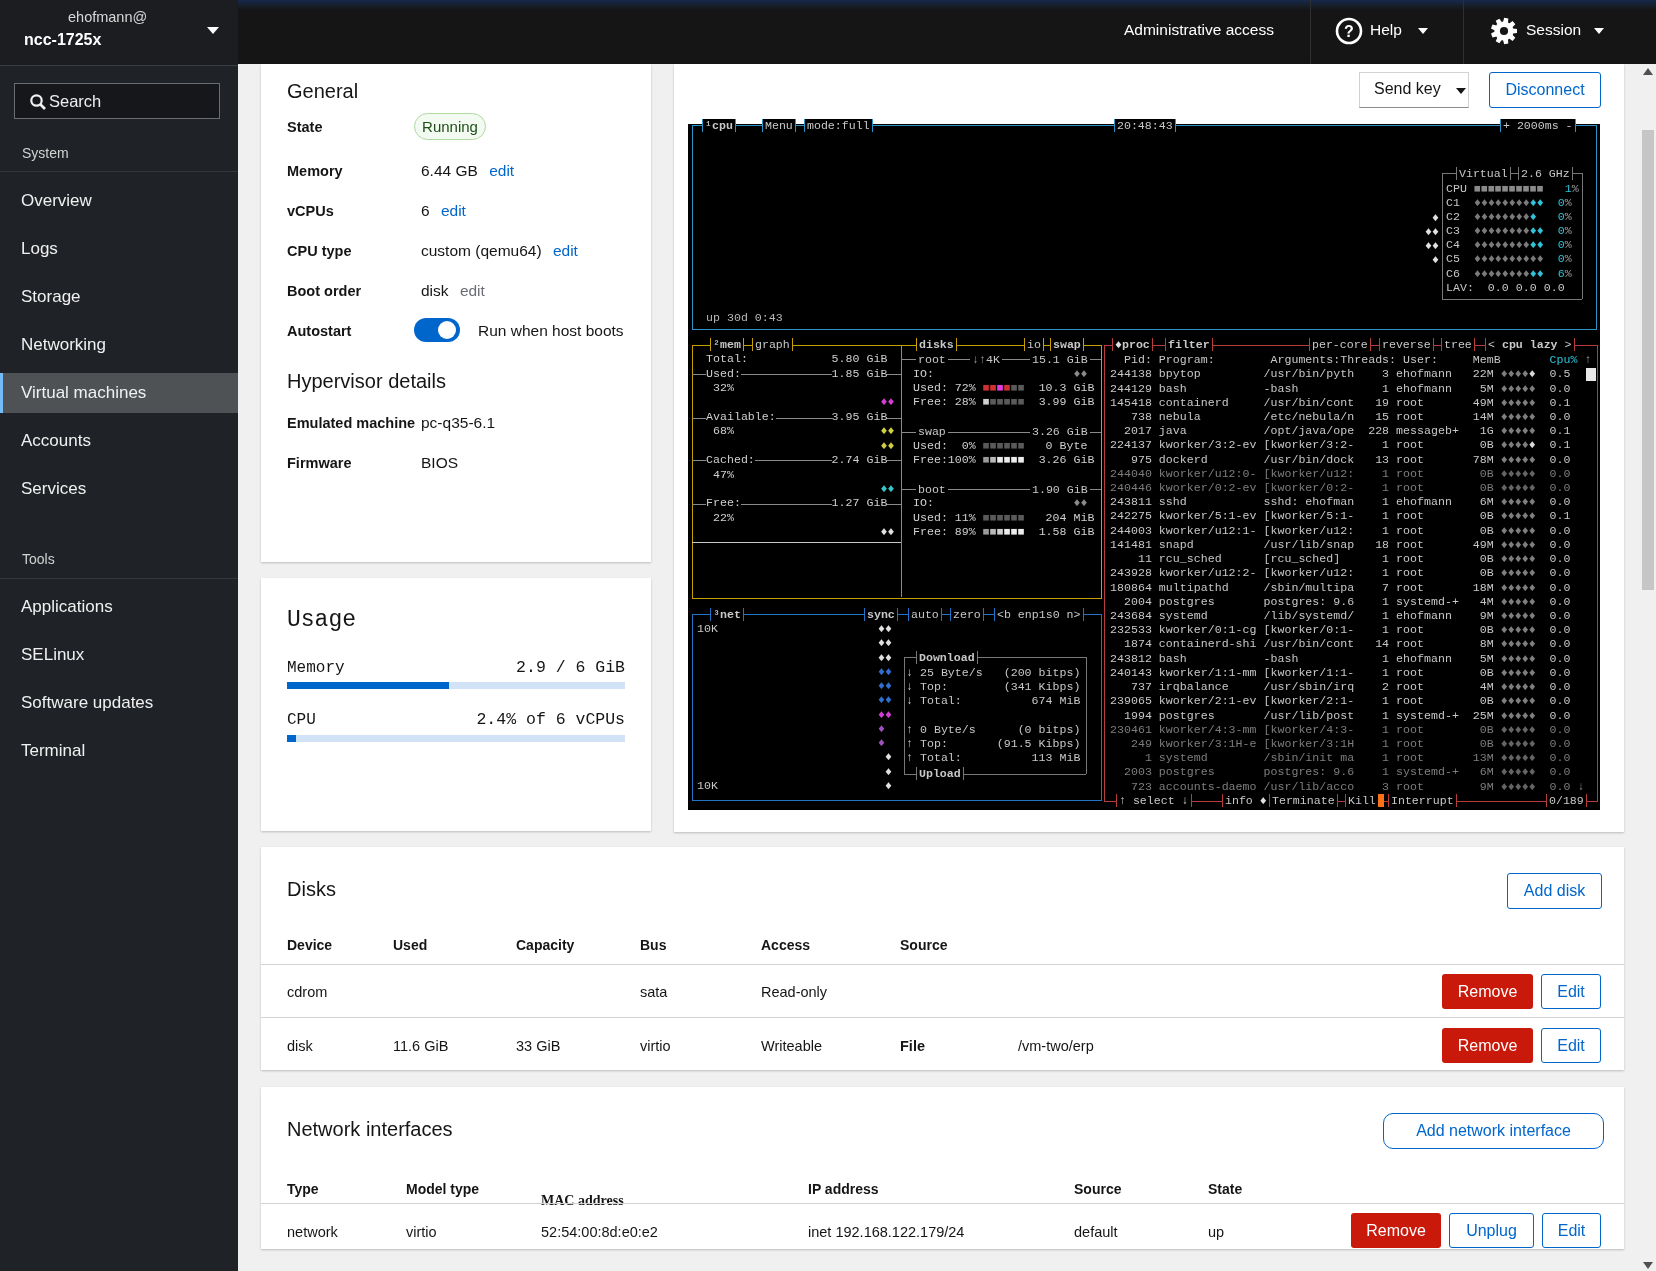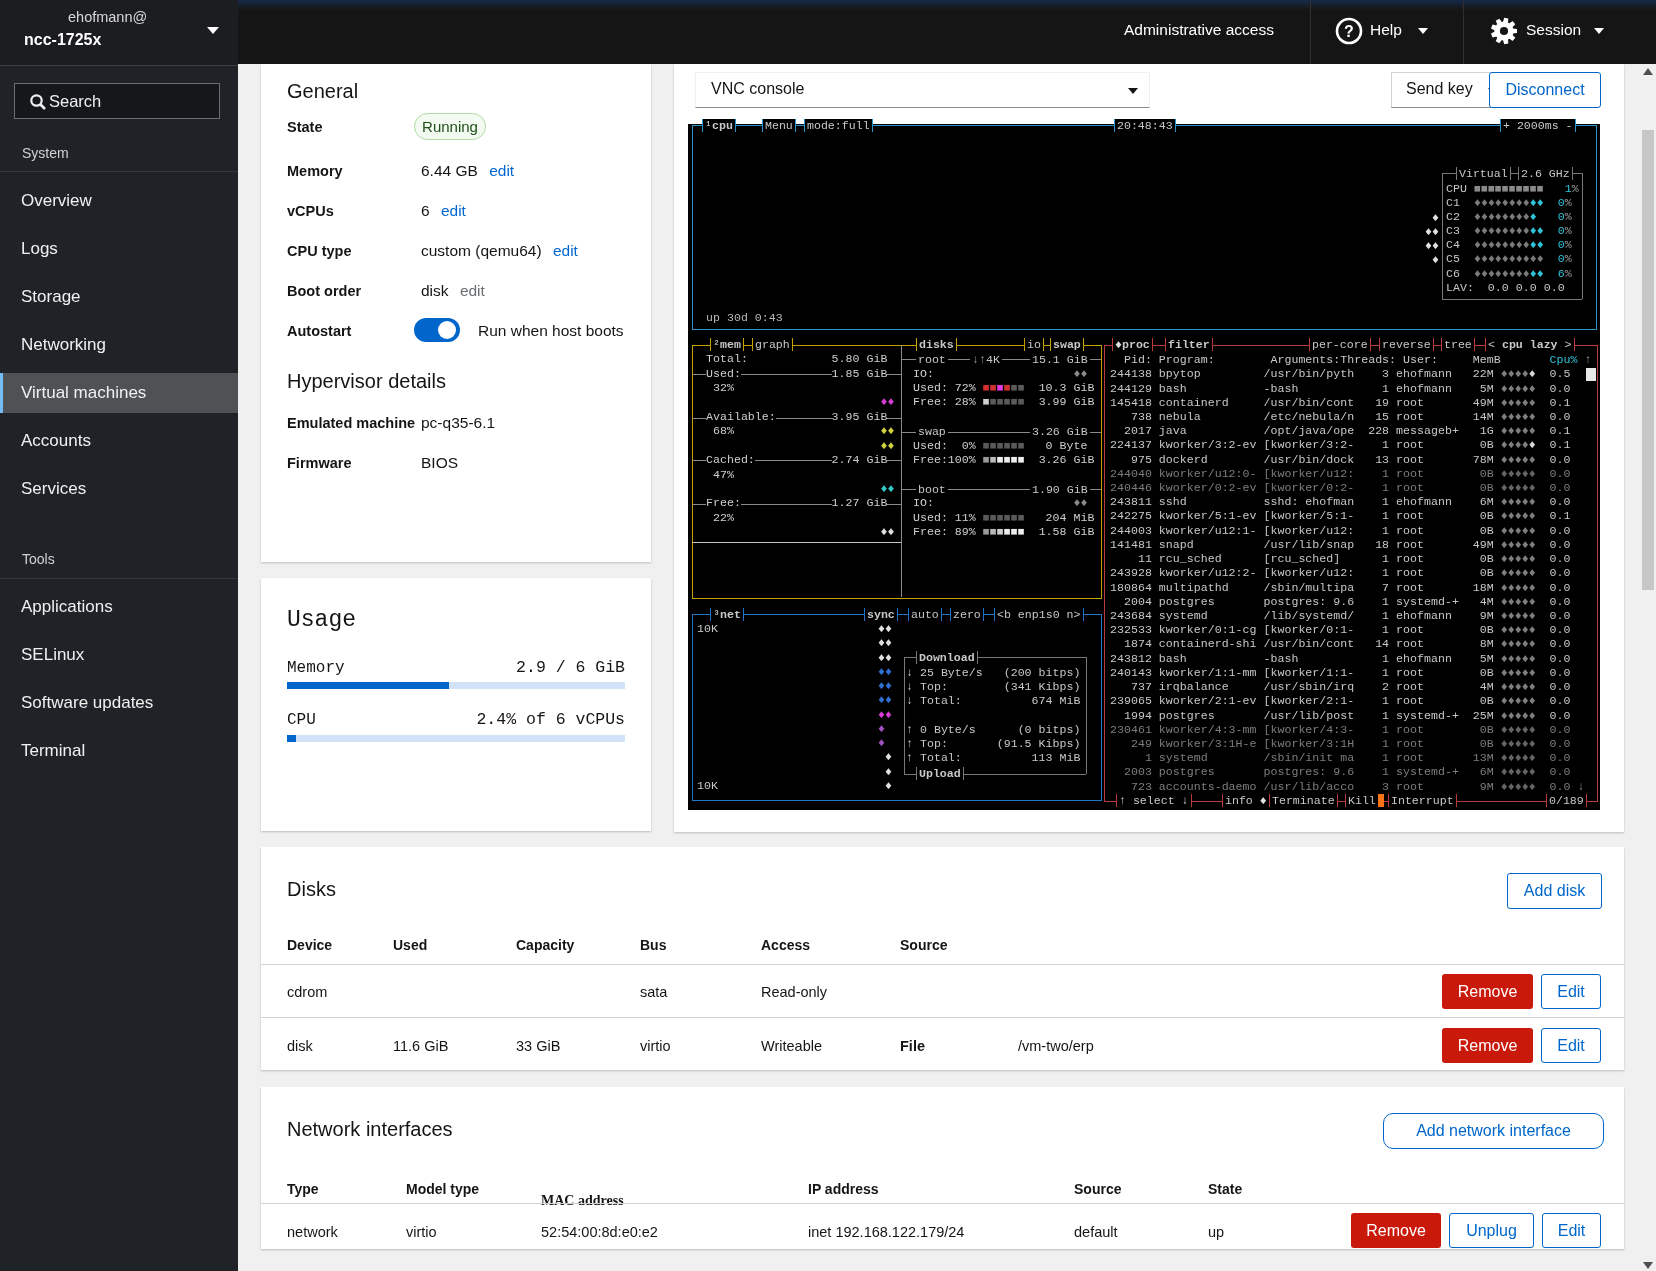--- a/index.html
+++ b/index.html
@@ -119,26 +119,22 @@
   <div class="abs" style="left:26px;top:104px;width:338px;height:7px;background:#d2e3f7;"></div>
   <div class="abs" style="left:26px;top:104px;width:162px;height:7px;background:#0066cc;"></div>
   <div class="t" style="left:26px;top:133px;font-size:16px;color:#151515;">CPU</div>
   <div class="t" style="right:26px;top:132px;font-size:16.5px;color:#151515;">2.4% of 6 vCPUs</div>
   <div class="abs" style="left:26px;top:157px;width:338px;height:7px;background:#d2e3f7;"></div>
   <div class="abs" style="left:26px;top:157px;width:9px;height:7px;background:#0066cc;"></div>
 </div>
 
 <div class="card" style="left:674px;top:64px;width:950px;height:768px;">
 
-  <div class="abs" style="left:21px;top:8px;width:455px;height:36px;background:#fff;border:1px solid #f0f0f0;border-bottom:1px solid #8a8d90;box-sizing:border-box;">
-    <div class="t" style="left:15px;top:7px;font-size:16px;color:#151515;">VNC console</div>
-    <div class="abs" style="left:432px;top:15px;border-left:5px solid transparent;border-right:5px solid transparent;border-top:6px solid #151515;"></div>
-  </div>
-
-  <div class="abs" style="left:685px;top:8px;width:122px;height:36px;background:#fff;border:1px solid #d2d2d2;border-bottom:1px solid #8a8d90;box-sizing:border-box;margin-left:32px;">
+
+  <div class="abs" style="left:685px;top:8px;width:110px;height:36px;background:#fff;border:1px solid #d2d2d2;border-bottom:1px solid #8a8d90;box-sizing:border-box;">
     <div class="t" style="left:14px;top:7px;font-size:16px;color:#151515;">Send key</div>
     <div class="abs" style="left:96px;top:15px;border-left:5px solid transparent;border-right:5px solid transparent;border-top:6px solid #151515;"></div>
   </div>
   <div class="btn btn-sec" style="left:815px;top:8px;width:112px;height:36px;line-height:34px;">Disconnect</div>
 </div>
 <div id="console">
       <div class="abs" style="left:4px;top:1px;width:905px;height:1px;background:#2b93c8"></div>
 <div class="abs" style="left:4px;top:1px;width:1px;height:204px;background:#2b93c8"></div>
 <div class="abs" style="left:908px;top:1px;width:1px;height:204px;background:#2b93c8"></div>
 <div class="abs" style="left:4px;top:204.6px;width:905px;height:1px;background:#2b93c8"></div>

